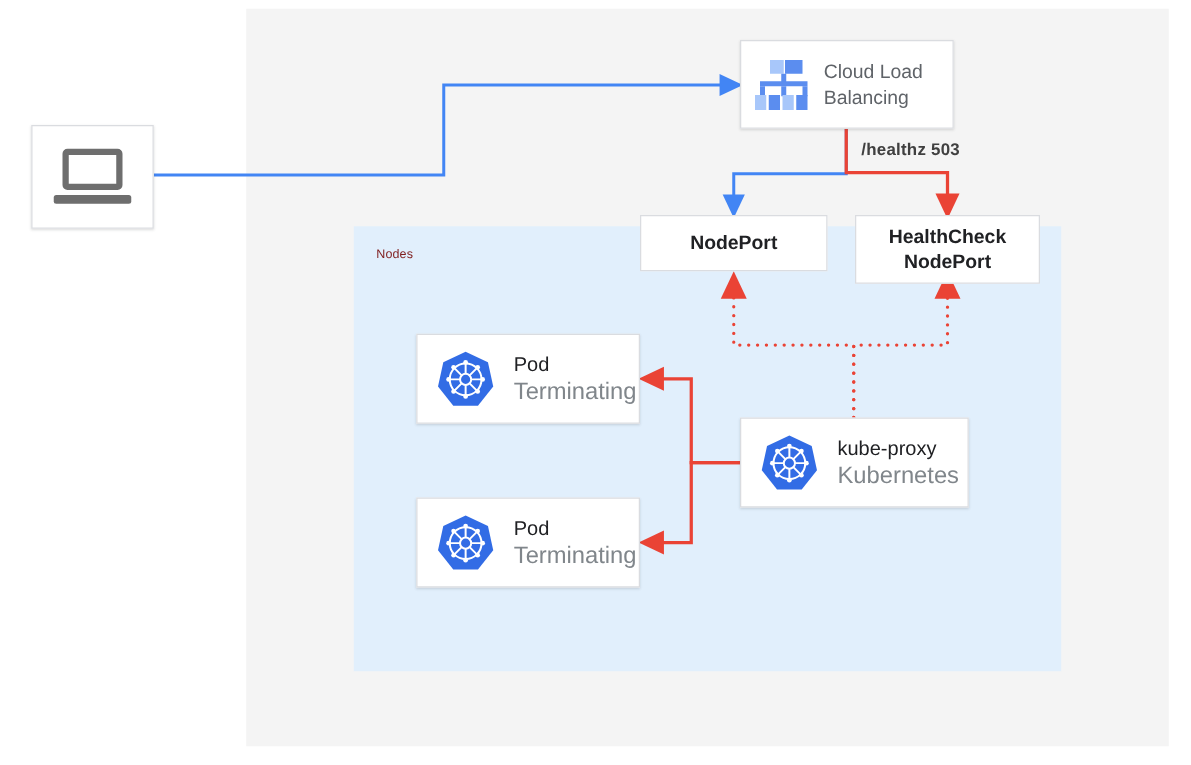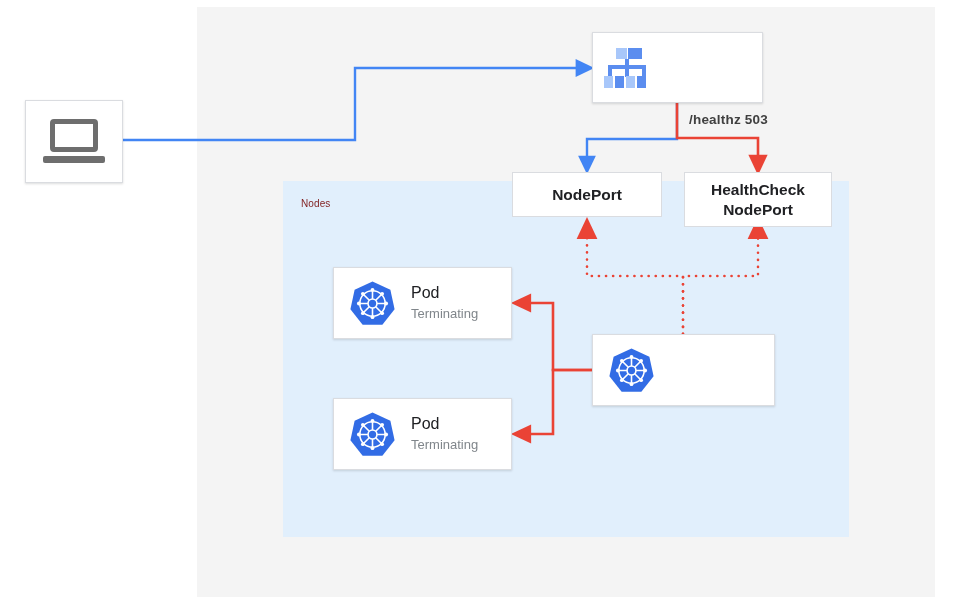--- a/index.html
+++ b/index.html
@@ -43,21 +43,21 @@
 
   
   .pod-card{left:333px;width:179px;height:72px;padding-left:15px;}
   .pod-1{top:267px;}
   .pod-2{top:398px;}
   .kproxy-card{left:592px;top:334px;width:183px;height:72px;padding-left:15px;}
 
   .k8s-ico{flex:0 0 auto;}
   .node-text{margin-left:15px;}
   .node-title{font-size:16px;color:#202124;line-height:21px;}
-  .node-sub{font-size:13px;color:#80868b;line-height:21px;}
+  .node-sub{font-size:19px;color:#80868b;line-height:21px;}
 
   
   .healthz-label{position:absolute;left:689px;top:112px;font-size:13.5px;
                  font-weight:bold;color:#404040;letter-spacing:.2px;}
 
   svg.wires{position:absolute;left:0;top:0;width:953px;height:612px;
             pointer-events:none;overflow:visible;}
 </style>
 </head>
 <body>
@@ -108,20 +108,24 @@
       <i style="left:21px;top:11px;width:4px;height:8px;background:#5b8def;"></i>
       <i style="left:4px;top:17px;width:38px;height:4px;background:#5b8def;"></i>
       <i style="left:4px;top:21px;width:4px;height:8px;background:#5b8def;"></i>
       <i style="left:21px;top:21px;width:4px;height:8px;background:#5b8def;"></i>
       <i style="left:38px;top:21px;width:4px;height:8px;background:#5b8def;"></i>
       <i style="left:0;top:28px;width:9px;height:12px;background:#a8c7fa;"></i>
       <i style="left:11px;top:28px;width:9px;height:12px;background:#5b8def;"></i>
       <i style="left:22px;top:28px;width:9px;height:12px;background:#a8c7fa;"></i>
       <i style="left:33px;top:28px;width:9px;height:12px;background:#5b8def;"></i>
     </div>
+    <div class="clb-label">
+      <div>Cloud Load</div>
+      <div>Balancing</div>
+    </div>
   </div>
 
   <div class="healthz-label">/healthz 503</div>
 
   <div class="box np-box np-1">
     <span>NodePort</span>
   </div>
   <div class="box np-box np-2">
     <div>
       <div>HealthCheck</div>
@@ -200,15 +204,19 @@
         <circle cx="50" cy="21" r="4"></circle>
           <circle cx="50" cy="79" r="4"></circle>
         <circle cx="21" cy="50" r="4"></circle>
           <circle cx="79" cy="50" r="4"></circle>
         <circle cx="29.5" cy="29.5" r="4"></circle>
           <circle cx="70.5" cy="70.5" r="4"></circle>
         <circle cx="70.5" cy="29.5" r="4"></circle>
           <circle cx="29.5" cy="70.5" r="4"></circle>
       </g>
     </svg>
+    <div class="node-text">
+      <div class="node-title">kube-proxy</div>
+      <div class="node-sub">Kubernetes</div>
+    </div>
   </div>
 
 </div>
 
 </body></html>

